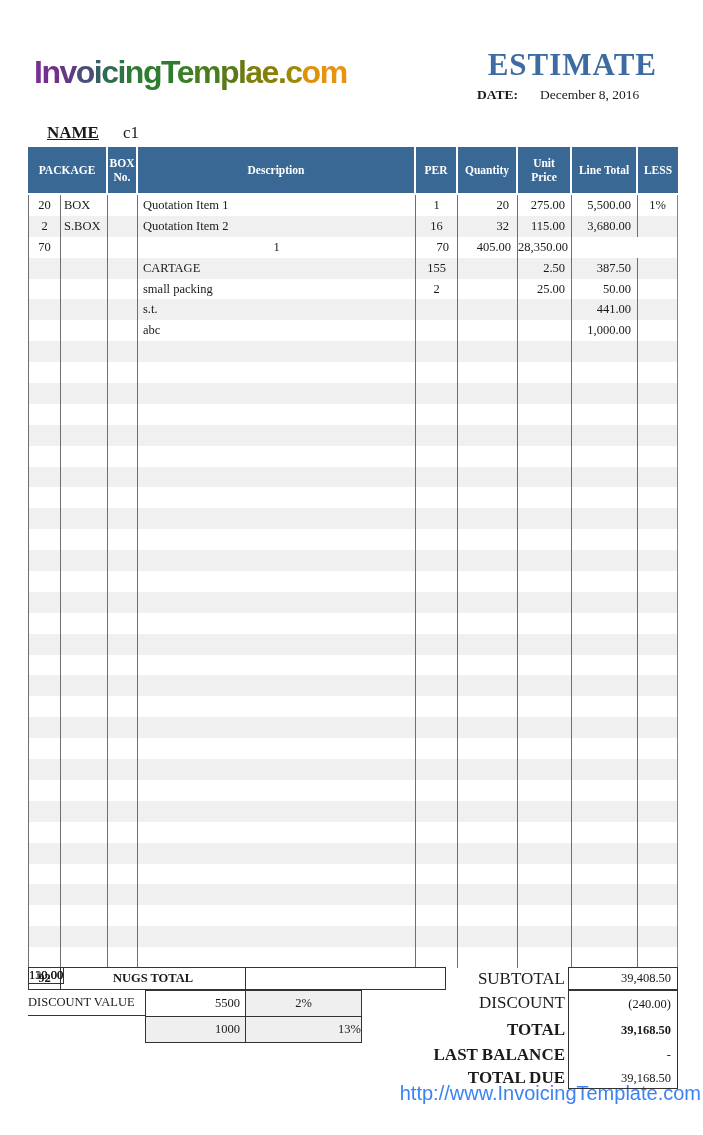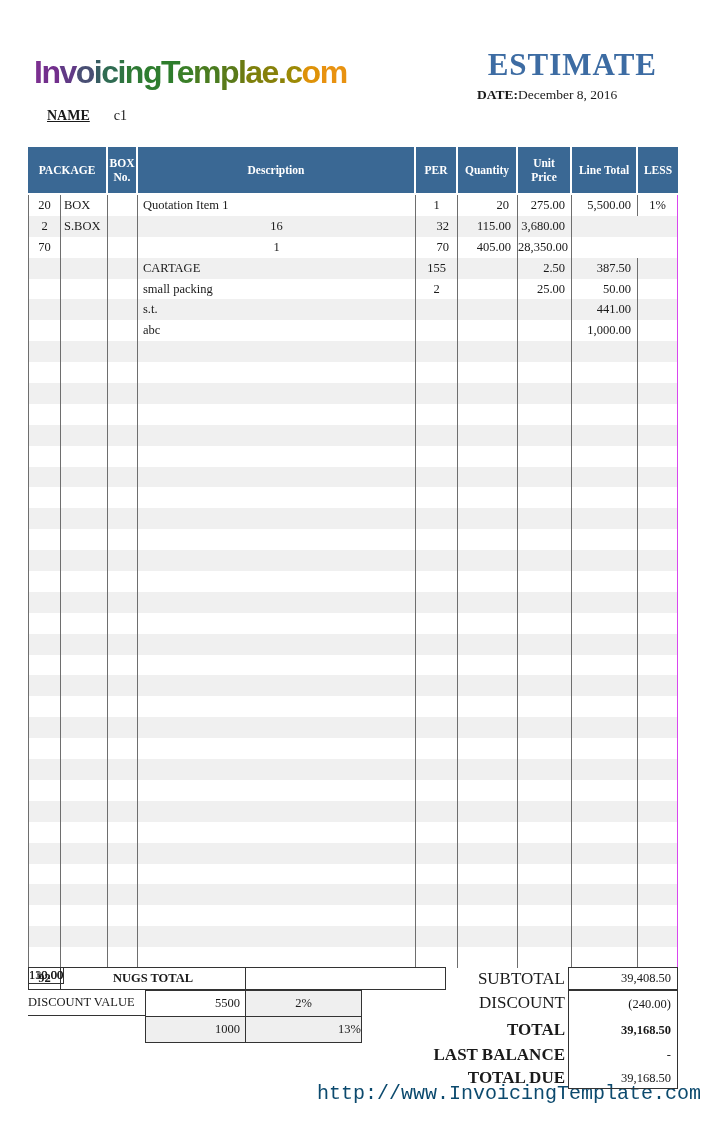--- a/index.html
+++ b/index.html
@@ -14,22 +14,22 @@
     font-family:"Liberation Sans", sans-serif; font-weight:bold;
     font-size:32px; letter-spacing:-1.5px; white-space:nowrap;
   }
   .estimate-title {
     position:absolute; top:47px; right:46px;
     font-family:"Liberation Serif", serif; font-weight:bold;
     font-size:31px; letter-spacing:1px; color:#3D6CA3;
   }
   .date-line { position:absolute; left:477px; top:87px; font-size:13.5px; white-space:nowrap; }
   .date-label { font-weight:bold; }
-  .date-value { }
-  .name-line { position:absolute; left:47px; top:108px; font-size:14px; white-space:nowrap; }
+  .date-value { margin-left:22px; }
+  .name-line { position:absolute; left:47px; top:123px; font-size:17px; white-space:nowrap; }
   .name-label { font-weight:bold; text-decoration:underline; }
   .name-value { margin-left:24px; }
 
   
   .invoice-table { position:absolute; left:28px; top:147px; width:650px; }
   .header-row {
     display:grid; grid-template-columns:80px 30px 278px 42px 60px 54px 66px 40px;
     height:46px; background:#3A6894; border-bottom:2px solid #fff; box-sizing:content-box;
   }
   .hcell {
@@ -77,22 +77,22 @@
   .subtotal-box { left:540px; top:0; width:110px; height:23px; line-height:21px; text-align:right; padding-right:6px; }
   .totals-box   { position:absolute; left:540px; top:23px; width:110px; height:99px;
                   border:1px solid #333; box-sizing:border-box; }
   .tot-value    { position:absolute; left:0; width:108px; text-align:right; padding-right:6px;
                   box-sizing:border-box; font-size:12.5px; }
   .tot-value.bold { font-weight:bold; }
 
   
   .watermark {
     position:absolute; right:2px; top:1082px; z-index:0;
-    font-family:Liberation Mono, monospace; font-size:20px;
-    color:#0c4a6e; white-space:nowrap; pointer-events:none;
+    font-family:Liberation Sans, sans-serif; font-size:20px;
+    color:#3b82f6; white-space:nowrap; pointer-events:none;
   }
   .footer, .invoice-table { z-index:1; }
 </style>
 </head>
 <body>
 
 <div class="page">
 
   <div class="logo"><span style="color: rgb(123, 47, 144);">I</span><span style="color: rgb(114, 47, 140);">n</span><span style="color: rgb(97, 58, 134);">v</span><span style="color: rgb(73, 79, 116);">o</span><span style="color: rgb(55, 92, 98);">i</span><span style="color: rgb(47, 107, 82);">c</span><span style="color: rgb(47, 115, 66);">i</span><span style="color: rgb(47, 122, 53);">n</span><span style="color: rgb(47, 125, 47);">g</span><span style="color: rgb(46, 125, 44);">T</span><span style="color: rgb(58, 127, 40);">e</span><span style="color: rgb(74, 124, 32);">m</span><span style="color: rgb(90, 122, 26);">p</span><span style="color: rgb(106, 122, 18);">l</span><span style="color: rgb(126, 128, 12);">a</span><span style="color: rgb(134, 128, 10);">e</span><span style="color: rgb(140, 130, 8);">.</span><span style="color: rgb(156, 138, 6);">c</span><span style="color: rgb(222, 146, 8);">o</span><span style="color: rgb(232, 146, 16);">m</span></div>
 
@@ -126,20 +126,21 @@
           <div class="bcell c4">1</div>
           <div class="bcell c5">20</div>
           <div class="bcell c6">275.00</div>
           <div class="bcell c7">5,500.00</div>
           <div class="bcell c8">1%</div>
         </div>
         <div class="body-row">
           <div class="bcell c0">2</div>
           <div class="bcell c1">S.BOX</div>
           <div class="bcell c2"></div>
+          <div class="bcell c3">Quotation Item 2</div>
           <div class="bcell c4">16</div>
           <div class="bcell c5">32</div>
           <div class="bcell c6">115.00</div>
           <div class="bcell c7">3,680.00</div>
           <div class="bcell c8"></div>
         </div>
         <div class="body-row">
           <div class="bcell c0">70</div>
           <div class="bcell c1"></div>
           <div class="bcell c2"></div>

